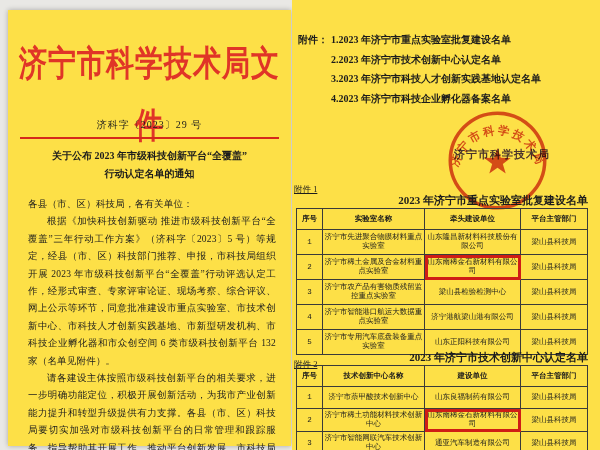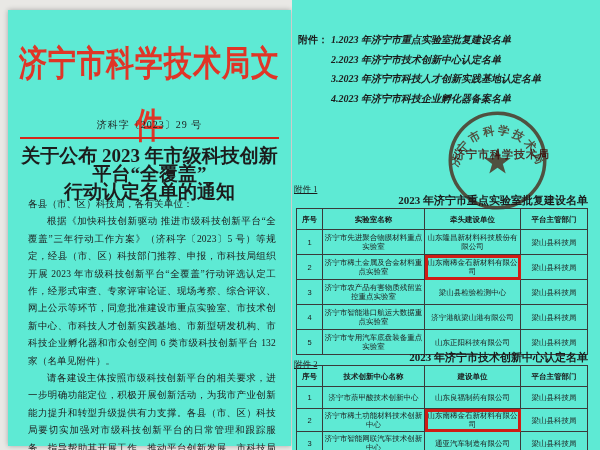--- a/index.html
+++ b/index.html
@@ -2,64 +2,64 @@
 <html><head>
 <meta charset="utf-8">
 <style>
   html,body{margin:0;padding:0;}
   body{
     width:600px;height:450px;position:relative;overflow:hidden;
     background:#e9e8e5;
     font-family:"Liberation Serif","DejaVu Serif",serif;
     color:#1c1c1c;
   }
-  .page{position:absolute;background:#5eead4;}
+  .page{position:absolute;background:#fde047;}
   .page-left{left:8px;top:10px;width:283px;height:436px;box-shadow:0 0 5px rgba(0,0,0,.28);}
   .page-right{left:292px;top:0;width:308px;height:450px;}
 
   
   .red-title{position:absolute;top:22px;left:0;width:100%;text-align:center;
     color:#e03527;font-size:28px;font-weight:bold;letter-spacing:1px;line-height:50px;
     transform:scaleY(1.25);transform-origin:top;}
   .doc-no{position:absolute;top:108px;left:0;width:100%;text-align:center;
     font-size:10px;font-weight:normal;letter-spacing:1px;}
   .red-rule{position:absolute;top:127px;left:12px;right:12px;height:2px;background:#d5281b;}
   .doc-title{position:absolute;top:137px;left:10px;right:10px;text-align:center;
-    font-size:19px;font-weight:bold;line-height:18px;}
+    font-size:10px;font-weight:bold;line-height:18px;}
   .body-text{position:absolute;top:186px;left:20px;right:15px;
     font-size:9.5px;line-height:17.4px;text-align:justify;letter-spacing:.2px;}
   .body-text p{margin:0;text-indent:2em;}
   .body-text p.salutation{text-indent:0;}
 
   
   .attachments{position:absolute;top:30px;left:6px;right:2px;
     font-size:10px;font-weight:bold;line-height:19.5px;padding-left:33px;}
   .attachments .att-label{position:absolute;left:0;top:0;}
-  .attachments div{white-space:nowrap;font-style:italic;}
+  .attachments div{white-space:nowrap;}
 
   .issuer{position:absolute;top:147px;left:120px;width:180px;text-align:center;
     font-size:11px;font-weight:bold;color:#4a342c;letter-spacing:1px;}
   .sign-date{position:absolute;top:167px;left:120px;width:180px;text-align:center;
     font-size:10.5px;font-weight:bold;color:#2a2020;}
   .stamp{position:absolute;top:108px;left:153px;width:105px;height:105px;
     opacity:.85;mix-blend-mode:multiply;}
 
   .annex-label{position:absolute;left:2px;font-size:8.5px;text-decoration:underline;}
   .annex1-label{top:184px;}
   .annex2-label{top:359px;}
   .tbl-title{position:absolute;left:4px;width:292px;text-align:right;
     font-size:11px;font-weight:bold;}
   .tbl1-title{top:193px;}
   .tbl2-title{top:350px;}
 
   table{position:absolute;left:4px;width:292px;border-collapse:collapse;table-layout:fixed;}
   .tbl1{top:208px;}
   .tbl2{top:365px;}
   th,td{border:1px solid #3a3a3a;font-size:7.5px;text-align:center;vertical-align:middle;
-    padding:2px 1px;line-height:9px;font-family:Liberation Sans, sans-serif;}
+    padding:2px 1px;line-height:9px;font-family:Liberation Mono, monospace;}
   th{font-weight:bold;height:16px;}
   .tbl1 td{height:20px;}
   .tbl2 td{height:17px;}
   col.c-num{width:9%;} col.c-name{width:35%;} col.c-org{width:33%;} col.c-dept{width:23%;}
   td.hl{outline:3px solid #cf1d15;outline-offset:-3px;margin-top:8px;}
 </style>
 </head>
 <body>
 
 <div class="page page-left">

